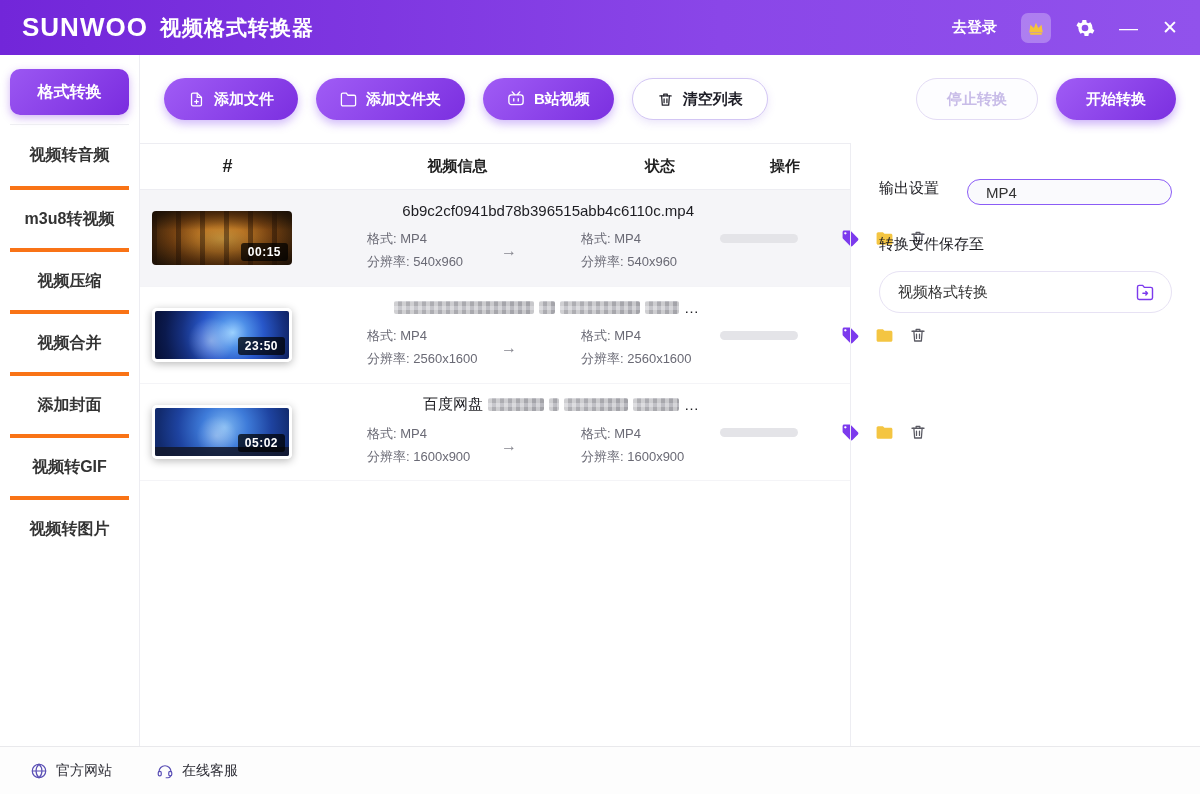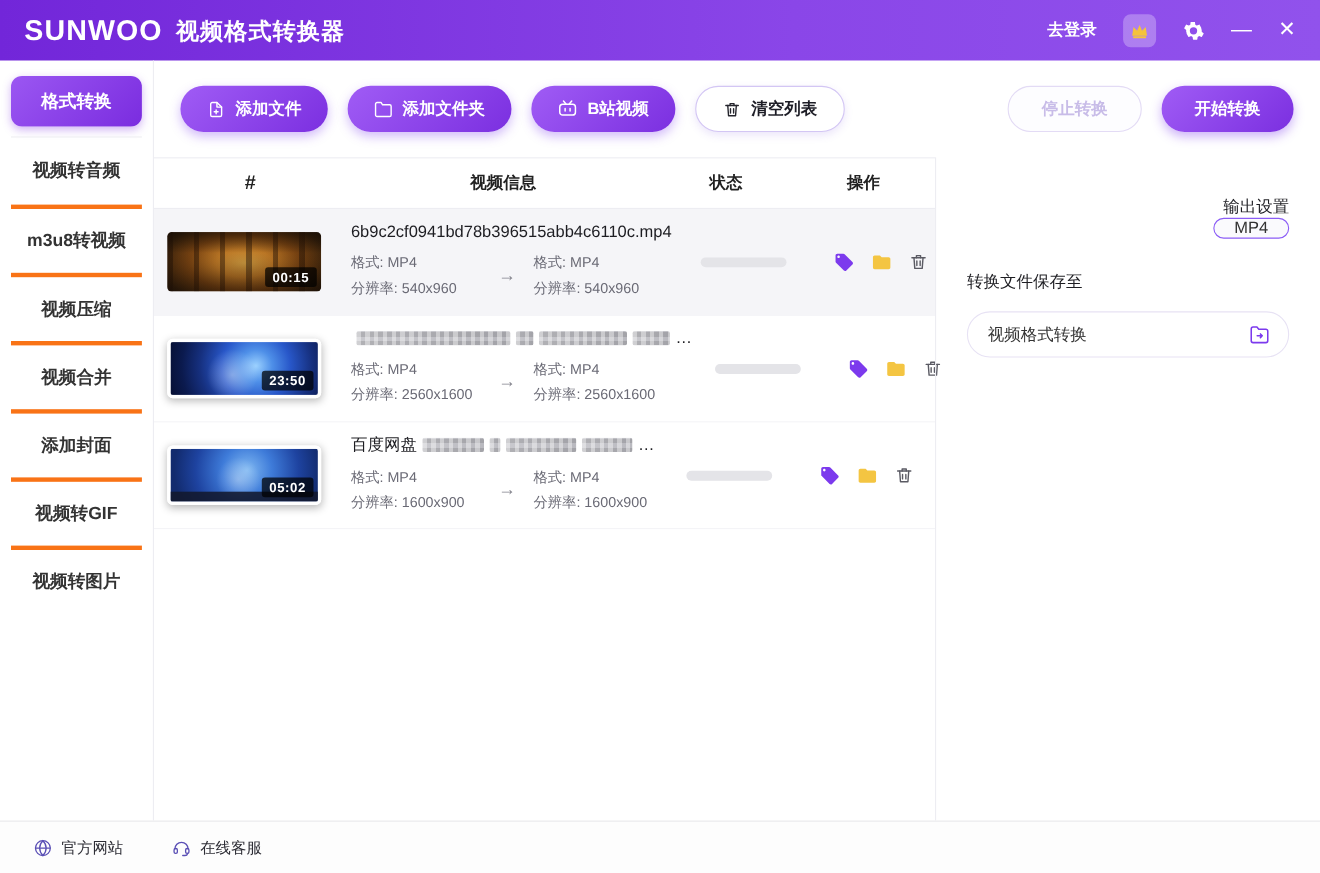--- a/index.html
+++ b/index.html
@@ -64,40 +64,40 @@
       radial-gradient(circle at 58% 45%, #9bd1ff 0%, #4e8fe8 18%, #2857c9 38%, #16307f 62%, #0b1a4e 82%, #060f33 100%); }
   .thumb-desktop { background-image:
       radial-gradient(circle at 46% 58%, rgba(255,255,255,.30) 0%, rgba(255,255,255,0) 26%),
       radial-gradient(circle at 52% 40%, #7fb8f2 0%, #3e7bd9 30%, #1e43a0 62%, #122b6e 88%); }
   .thumb-desktop::after { content:""; position:absolute; left:0; right:0; bottom:0; height:9px;
       background:rgba(18,24,44,.88); }
   .duration { position:absolute; right:4px; bottom:4px; background:rgba(0,0,0,.72); color:#fff;
       font-size:12px; font-weight:600; padding:2px 7px; border-radius:3px; letter-spacing:.5px; z-index:1; }
 
   .cell-info { padding-left:4px; }
-  .fname { font-size:15px; color:#1d1d22; margin-bottom:9px; display:flex; align-items:center; gap:5px; white-space:nowrap; }
+  .fname { font-size:15px; color:#1d1d22; margin-bottom:9px; display:flex; align-items:center; gap:5px; white-space:nowrap;justify-content:flex-end; }
   .mosaic { display:inline-block; height:13px; border-radius:2px;
       background-image:
         repeating-linear-gradient(90deg, rgba(255,255,255,.40) 0 4px, rgba(255,255,255,0) 4px 8px),
         repeating-linear-gradient(0deg, rgba(0,0,0,.12) 0 4px, rgba(0,0,0,0) 4px 8px),
         linear-gradient(90deg,#c9c9ce,#b9b9bf); }
   .mw140{width:140px}.mw80{width:80px}.mw34{width:34px}.mw16{width:16px}
   .mw56{width:56px}.mw64{width:64px}.mw46{width:46px}.mw10{width:10px}
   .meta { display:flex; gap:16px; font-size:13px; color:#6a6a75; line-height:1.75; }
-  .meta-col { min-width:118px; }
+  .meta-col { min-width:118px;margin-left:48px; }
   .meta-arrow { align-self:center; font-size:16px; color:#86868f; }
 
   .progress { width:78px; height:9px; border-radius:5px; background:#e4e4e8; justify-self:center; }
 
   .cell-ops { display:flex; justify-content:center; align-items:center; gap:15px; }
   .op-icon { cursor:pointer; display:grid; place-items:center; }
 
   
   .panel { width:350px; flex:0 0 350px; border-left:1px solid #ededf2; padding:36px 28px 0; }
-  .output-row { display:flex; align-items:flex-end;flex-direction:column; }
+  .output-row { display:flex; align-items:flex-start; }
   .panel-label { font-size:15px; color:#1d1d22; white-space:nowrap; }
   .select-box { margin-left:28px; flex:1; height:26px; border:1px solid #8b5cf6; border-radius:21px;
       background:#fafafd; display:flex; align-items:center; padding:0 18px; font-size:15px; color:#333; cursor:pointer; }
   .save-label { margin-top:30px; font-size:15px; color:#1d1d22; }
   .path-box { margin-top:17px; height:42px; border:1px solid #e7e2f4; border-radius:21px; background:#fff;
       display:flex; align-items:center; justify-content:space-between; padding:0 16px 0 18px;
       font-size:15px; color:#333; cursor:pointer; }
 
   
   .footer { height:48px; flex:0 0 48px; border-top:1px solid #e9e9ec; background:#fdfdfd;

